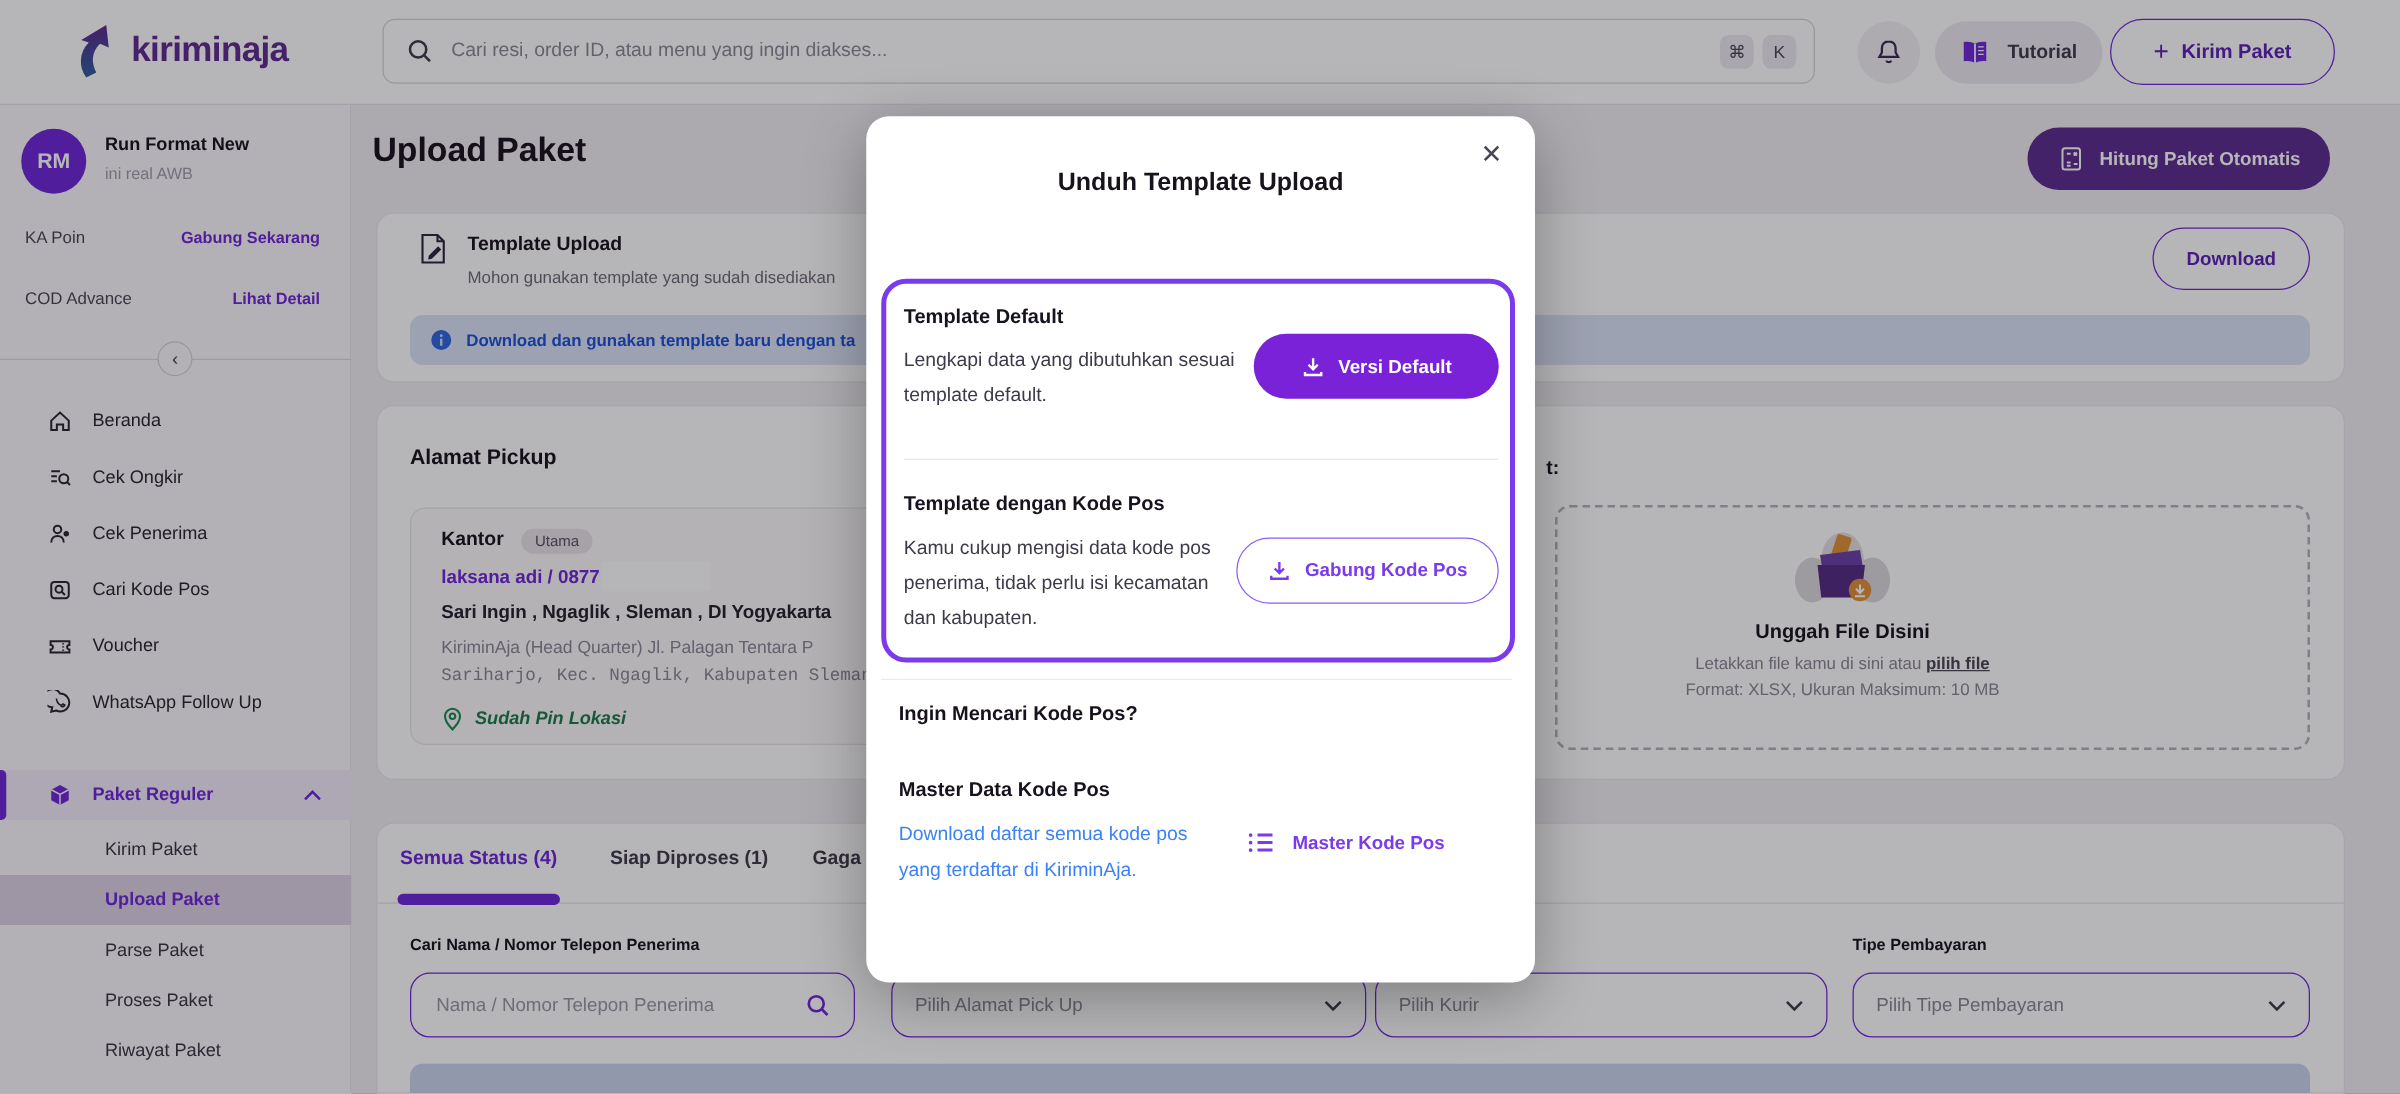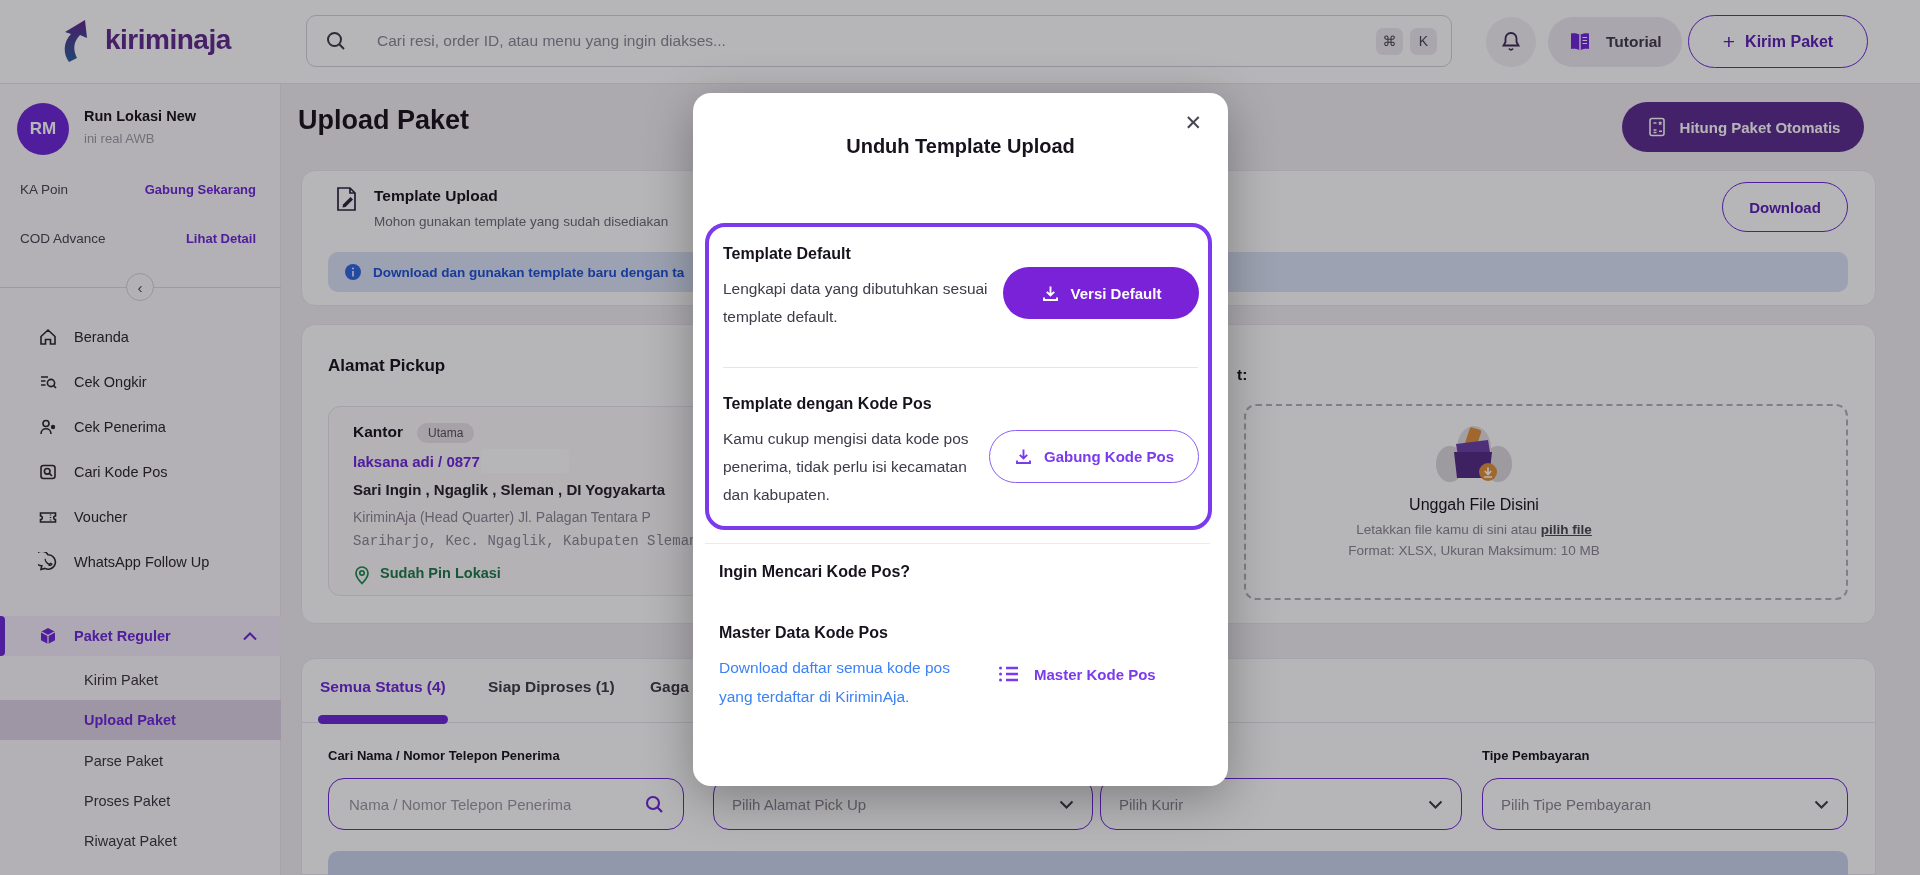--- a/index.html
+++ b/index.html
@@ -6,21 +6,21 @@
   *{box-sizing:border-box;font-family:"Liberation Sans",sans-serif;}
   .app{position:relative;width:1920px;height:875px;overflow:hidden;background:#f2eff4;}
   .abs{position:absolute;}
   svg{display:block;}
 
   
   .header{position:absolute;left:0;top:0;width:1920px;height:84px;background:#fff;border-bottom:1px solid #e7e3ea;}
   .brand{position:absolute;left:55px;top:16px;display:flex;align-items:center;gap:6px;}
   .brand-text{font-size:28px;font-weight:bold;color:#5f2a8e;letter-spacing:-.5px;}
   .searchbox{position:absolute;left:306px;top:15px;width:1146px;height:52px;background:#fff;border:1px solid #d6d2da;border-radius:10px;display:flex;align-items:center;padding:0 14px 0 18px;}
-  .searchbox input{flex:1;border:none;outline:none;font-size:15.5px;color:#3f3a49;background:transparent;margin-left:28px;}
+  .searchbox input{flex:1;border:none;outline:none;font-size:15.5px;color:#3f3a49;background:transparent;margin-left:12px;}
   .searchbox input::placeholder{color:#8d8896;}
   .kbd{height:27px;min-width:27px;padding:0 6px;border-radius:7px;background:#edeaf1;color:#4a4554;font-size:14px;display:flex;align-items:center;justify-content:center;margin-left:7px;}
   .bell-btn{position:absolute;left:1486px;top:17px;width:50px;height:50px;border-radius:50%;background:#f2eff5;display:flex;align-items:center;justify-content:center;}
   .tutorial-btn{position:absolute;left:1548px;top:17px;height:50px;padding:0 20px;border-radius:25px;background:#eceaf1;display:flex;align-items:center;gap:14px;font-size:15.5px;font-weight:bold;color:#403a4b;}
   .kirim-btn{position:absolute;left:1688px;top:15px;width:180px;height:53px;border-radius:27px;border:1.5px solid #6d28d9;background:#fff;display:flex;align-items:center;justify-content:center;gap:10px;color:#5b21b6;font-size:16px;font-weight:bold;}
   .kirim-plus{font-size:21px;font-weight:normal;}
 
   
   .sidebar{position:absolute;left:0;top:84px;width:281px;height:791px;background:#fbfafc;border-right:1px solid #e8e5ec;}
   .avatar{position:absolute;left:17px;top:19px;width:52px;height:52px;border-radius:50%;background:#6d28d9;color:#fff;font-size:17px;font-weight:bold;display:flex;align-items:center;justify-content:center;}
@@ -50,25 +50,25 @@
   .card2{left:301px;top:324px;width:1575px;height:300px;}
   .pickup-h{position:absolute;left:328px;top:356px;font-size:17px;font-weight:bold;color:#17121d;}
   .addr-card{position:absolute;left:328px;top:406px;width:560px;height:190px;background:#fcfbfd;border:1px solid #e8e4ec;border-radius:12px;overflow:hidden;}
   .addr-name{position:absolute;left:24px;top:16px;font-size:15.5px;font-weight:bold;color:#17121d;}
   .addr-badge{position:absolute;left:88px;top:16px;background:#e8e4ea;border-radius:10px;padding:3px 11px;font-size:12px;color:#55505e;}
   .addr-contact{position:absolute;left:24px;top:46px;font-size:15px;font-weight:bold;color:#6d28d9;}
   .addr-patch{position:absolute;left:152px;top:42px;width:88px;height:24px;background:#fff;opacity:.85;border-radius:3px;}
   .addr-region{position:absolute;left:24px;top:74px;font-size:15px;font-weight:bold;color:#26202e;white-space:nowrap;}
   .addr-l1{position:absolute;left:24px;top:102px;font-size:14px;color:#8b8694;white-space:nowrap;}
   .addr-l2{position:absolute;left:24px;top:126px;font-size:14px;color:#8b8694;white-space:nowrap;font-family:Liberation Mono, monospace;}
-  .pin-row{position:absolute;left:24px;top:158px;display:flex;gap:9px;font-size:14.5px;font-weight:bold;color:#1d7a4a;}
+  .pin-row{position:absolute;left:24px;top:158px;display:flex;align-items:center;gap:9px;font-size:14.5px;font-weight:bold;color:#1d7a4a;font-style:italic;}
   .frag-t{position:absolute;left:1237px;top:366px;font-size:15.5px;font-weight:bold;color:#17121d;}
   .dropzone{position:absolute;left:1244px;top:404px;width:604px;height:196px;border:2px dashed #b5b0bd;border-radius:12px;}
   .dz-inner{position:absolute;left:1254px;top:418px;width:440px;text-align:center;}
-  .dz-title{font-size:16px;font-weight:normal;color:#17121d;margin-top:6px;}
+  .dz-title{font-size:16px;font-weight:bold;color:#17121d;margin-top:6px;}
   .dz-hint{font-size:13.5px;color:#8b8694;margin-top:8px;}
   .dz-hint b{color:#4a4554;text-decoration:underline;}
   .dz-format{font-size:13.5px;color:#8b8694;margin-top:6px;}
   .card3{left:301px;top:658px;width:1575px;height:217px;border-radius:14px 14px 0 0;}
   .tab{position:absolute;top:678px;font-size:15.5px;font-weight:bold;white-space:nowrap;}
   .tab1{left:320px;color:#6d28d9;}
   .tab2{left:488px;color:#3f3a49;}
   .tab3{left:650px;color:#3f3a49;}
   .tab-bar{position:absolute;left:318px;top:715px;width:130px;height:9px;border-radius:8px;background:#6d28d9;}
   .tab-border{position:absolute;left:302px;top:722px;width:1573px;border-top:1px solid #e8e4ec;}
@@ -151,21 +151,21 @@
     </div>
 
     <div class="kirim-btn">
       <span class="kirim-plus">+</span>
       <span>Kirim Paket</span>
     </div>
   </div>
 
   <div class="sidebar">
     <div class="avatar">RM</div>
-    <div class="u-name">Run Lokasi New</div>
+    <div class="u-name">Run Format New</div>
     <div class="u-sub">ini real AWB</div>
 
     <div class="siderow" style="top:98px;">
       <span>KA Poin</span>
       <span class="link">Gabung Sekarang</span>
     </div>
     <div class="siderow" style="top:147px;">
       <span>COD Advance</span>
       <span class="link">Lihat Detail</span>
     </div>

